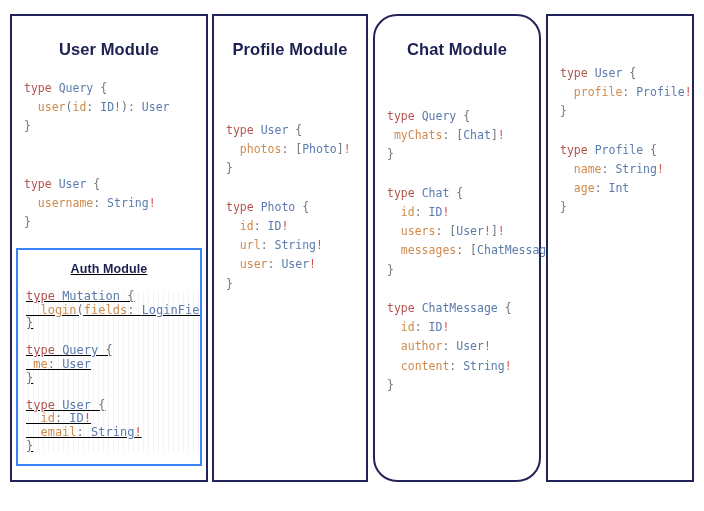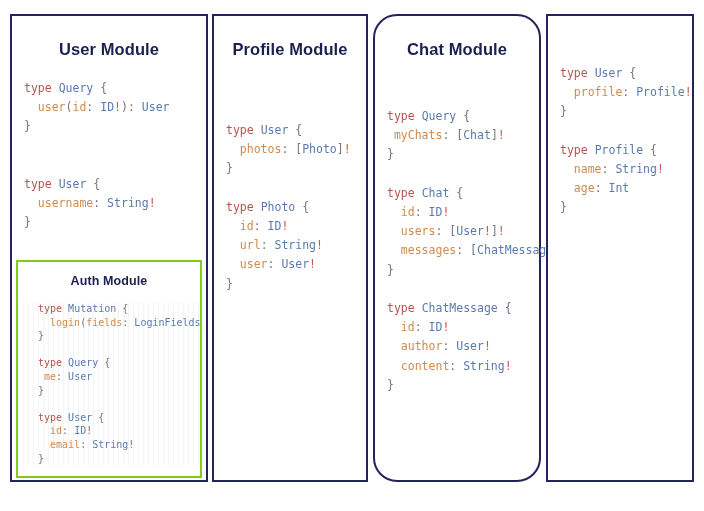--- a/index.html
+++ b/index.html
@@ -45,27 +45,28 @@
   .card > .card-title {
     font-size: 16.5px;
     margin-top: 24px;
     margin-bottom: 0;
   }
 
   
   #card-auth {
     position: absolute;
     left: 4px;
-    top: 244px;
+    top: 232px;
     width: 186px;
     height: 218px;
     background: #ffffff;
-    border: 2px solid #84cc16;
+    border: 2px solid #3b82f6;
     box-sizing: border-box;
     overflow: hidden;
+    text-decoration: underline;
   }
   #card-auth > .card-title {
     font-size: 12.5px;
     margin-top: 12px;
     margin-bottom: 0;
   }
   
   .auth-body {
     position: relative;
   }
@@ -87,23 +88,23 @@
     font-family: "DejaVu Sans Mono", monospace;
     white-space: pre;
     color: #6d7077;
   }
   .code-main {
     font-size: 11.5px;
     line-height: 19.2px;
     padding-left: 12px;
   }
   .code-auth {
-    font-size: 10px;
+    font-size: 12px;
     line-height: 13.6px;
-    padding-left: 20px;
+    padding-left: 8px;
     position: relative;
     z-index: 2;
   }
 
   
   #code-user    { margin-top: 20px; }
   #code-gallery { margin-top: 62px; }
   #code-chat    { margin-top: 48px; }
   #code-profile { margin-top: 48px; }
   #code-auth    { margin-top: 14px; }

